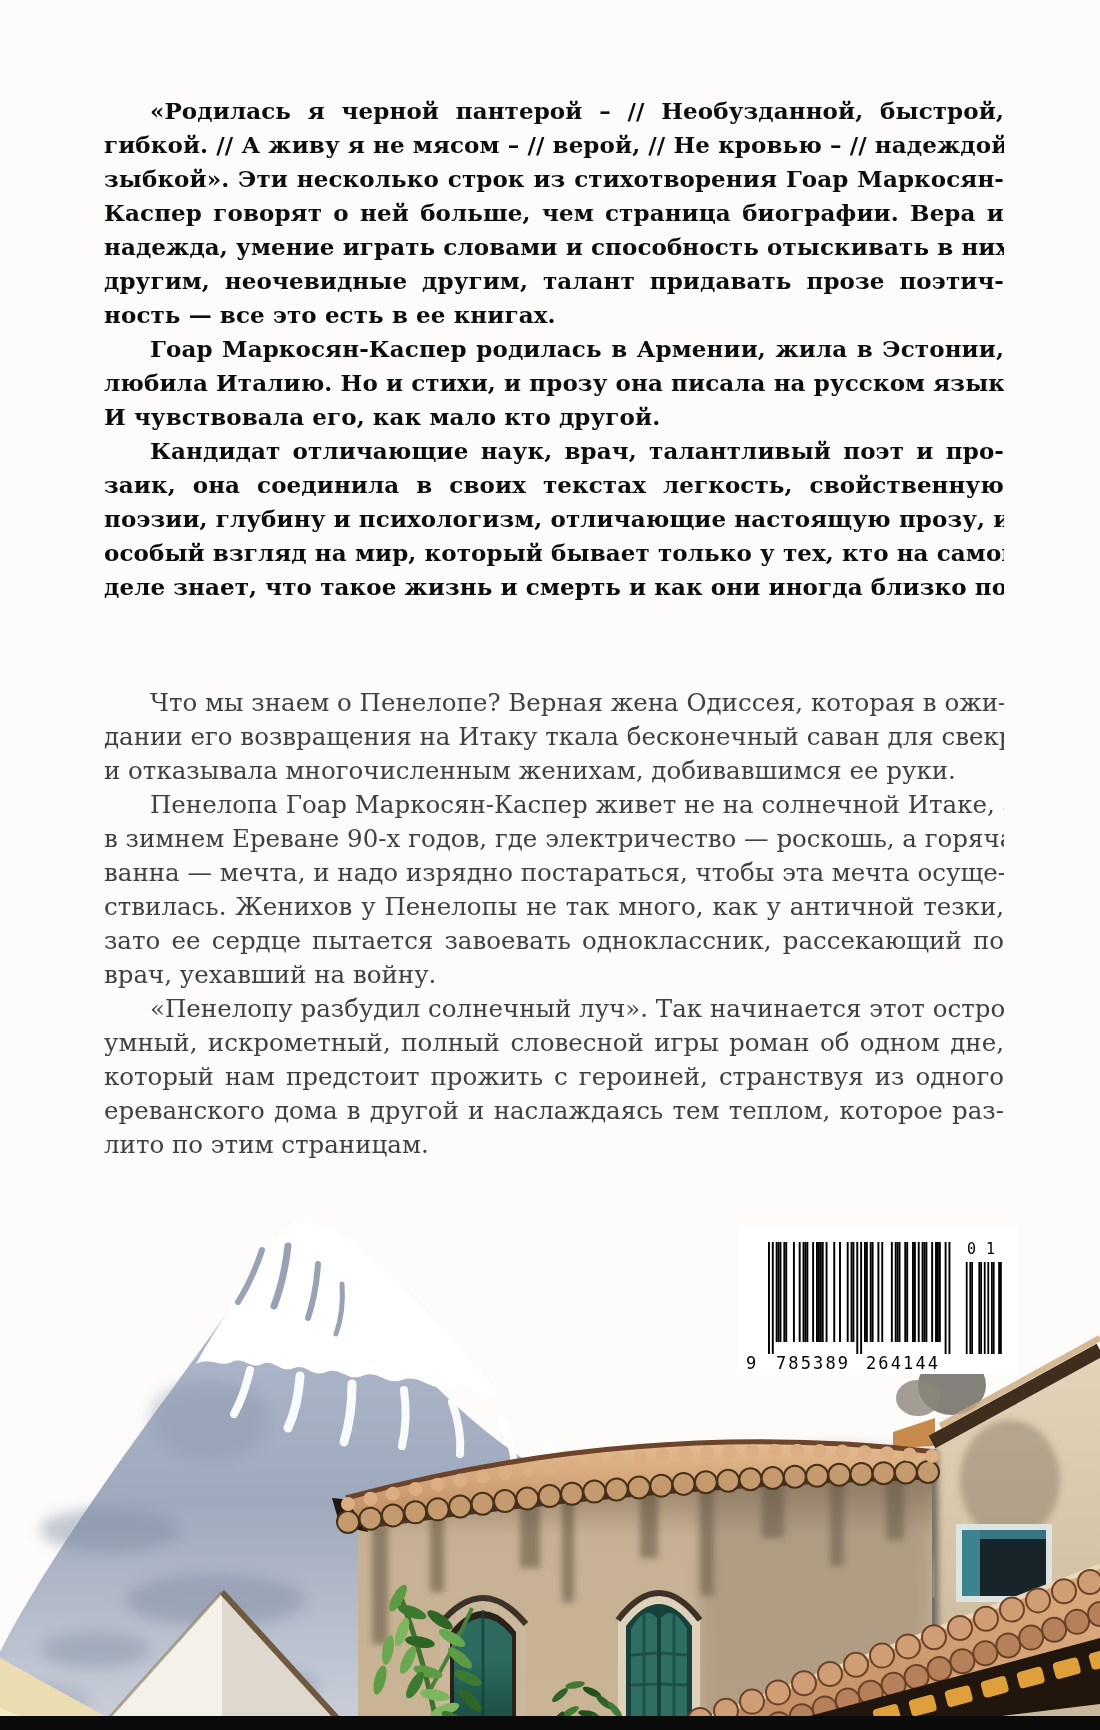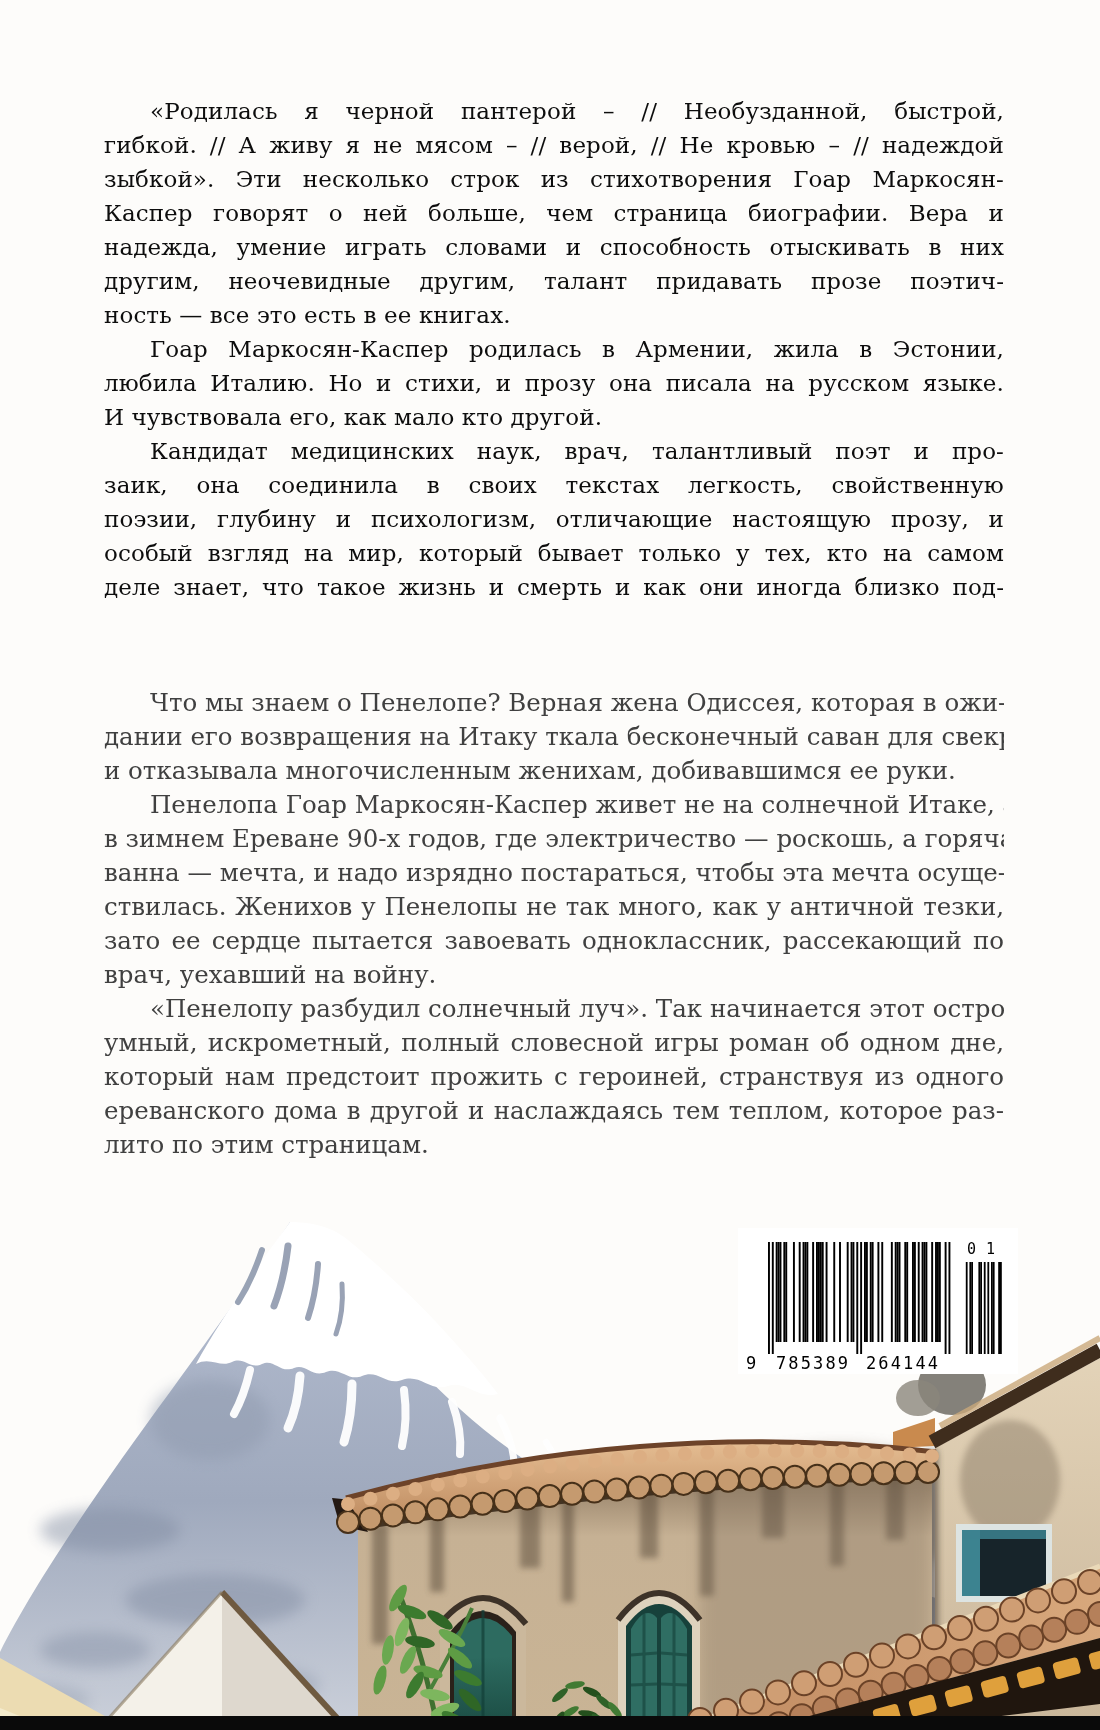--- a/index.html
+++ b/index.html
@@ -1,20 +1,20 @@
 <!DOCTYPE html>
 <html><head>
 <meta charset="utf-8">
 <style>
   html,body{margin:0;padding:0;background:#e8e8e8;}
   .page{position:relative;width:1100px;height:1730px;background:#fdfcfa;overflow:hidden;
         font-family:"DejaVu Serif",serif;margin:0 auto;}
   .annotation{position:absolute;left:104px;top:0;width:900px;height:100%;}
   .text-block{position:absolute;left:0;width:900px;}
-  .block-bold{top:94px;font-weight:400;font-size:23px;line-height:34px;color:#0d0d0d;
+  .block-bold{top:94px;font-weight:700;font-size:23px;line-height:34px;color:#0d0d0d;
               letter-spacing:.1px;}
   .block-regular{top:686px;font-weight:400;font-size:24.5px;line-height:34px;color:#404040;}
   .ln{text-align:justify;text-align-last:justify;height:34px;overflow:hidden;white-space:nowrap;}
   .ln.first{text-indent:46px;}
   .ln.last{text-align-last:left;}
   .barcode{position:absolute;left:738px;top:1228px;width:280px;height:146px;background:#ffffff;z-index:6;}
   .barcode svg{display:block;width:280px;height:146px;}
   .bc-digit{font-family:"DejaVu Sans Mono",monospace;font-size:17px;fill:#000;}
   .bc-addon{font-family:"DejaVu Sans Mono",monospace;font-size:15px;fill:#000;}
   .illustration{position:absolute;left:0;top:1180px;width:1100px;height:550px;z-index:2;}
@@ -29,21 +29,21 @@
         <div class="ln first">«Родилась я черной пантерой – // Необузданной, быстрой,</div>
         <div class="ln">гибкой. // А живу я не мясом – // верой, // Не кровью – // надеждой</div>
         <div class="ln">зыбкой». Эти несколько строк из стихотворения Гоар Маркосян-</div>
         <div class="ln">Каспер говорят о ней больше, чем страница биографии. Вера и</div>
         <div class="ln">надежда, умение играть словами и способность отыскивать в них</div>
         <div class="ln">другим, неочевидные другим, талант придавать прозе поэтич-</div>
         <div class="ln last">ность — все это есть в ее книгах.</div>
         <div class="ln first">Гоар Маркосян-Каспер родилась в Армении, жила в Эстонии,</div>
         <div class="ln">любила Италию. Но и стихи, и прозу она писала на русском языке.</div>
         <div class="ln last">И чувствовала его, как мало кто другой.</div>
-        <div class="ln first">Кандидат медицинских наук, врач, талантливый поэт и про-</div>
+        <div class="ln first">Кандидат отличающие наук, врач, талантливый поэт и про-</div>
         <div class="ln">заик, она соединила в своих текстах легкость, свойственную</div>
         <div class="ln">поэзии, глубину и психологизм, отличающие настоящую прозу, и</div>
         <div class="ln">особый взгляд на мир, который бывает только у тех, кто на самом</div>
         <div class="ln">деле знает, что такое жизнь и смерть и как они иногда близко под-</div>
       </section>
     <section class="text-block block-regular">
         <div class="ln first">Что мы знаем о Пенелопе? Верная жена Одиссея, которая в ожи-</div>
         <div class="ln">дании его возвращения на Итаку ткала бесконечный саван для свекра</div>
         <div class="ln last">и отказывала многочисленным женихам, добивавшимся ее руки.</div>
         <div class="ln first">Пенелопа Гоар Маркосян-Каспер живет не на солнечной Итаке, а</div>

